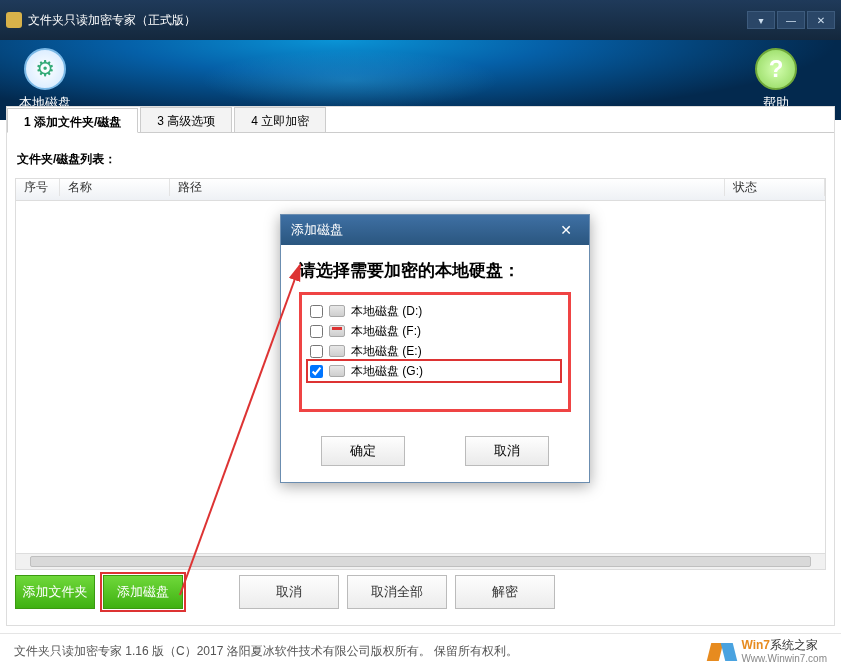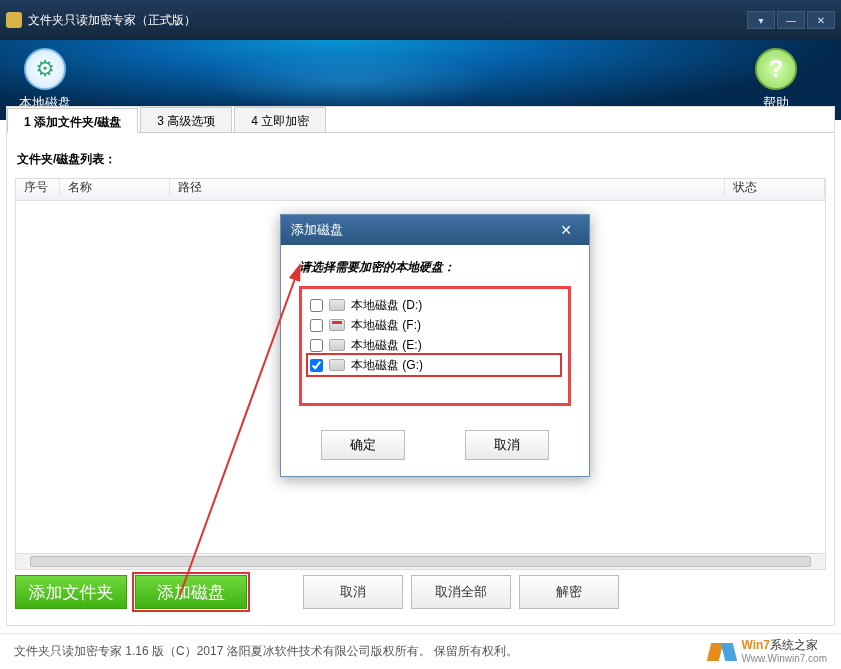--- a/index.html
+++ b/index.html
@@ -28,30 +28,30 @@
   
   .list-label { margin:18px 10px 10px; font-weight:bold; }
   .table-area { margin:0 8px; border:1px solid #ddd; height:392px; position:relative; overflow:hidden;}
   .thead { display:flex; background:linear-gradient(#fff,#eef1f5); border-bottom:1px solid #ddd; height:22px; align-items:flex-start; }
   .thead div { padding:0 8px; border-right:1px solid #e3e3e3; font-size:12px; color:#333; }
   .col-seq{width:44px;} .col-name{width:110px;} .col-path{flex:1;} .col-status{width:100px;}
   .hscroll { position:absolute; bottom:0; left:0; right:0; height:16px; background:#f1f1f1; border-top:1px solid #ddd;}
   .hscroll::before{content:"";position:absolute;left:14px;right:14px;top:2px;bottom:2px;background:#d9d9d9;border:1px solid #bfbfbf;border-radius:2px;}
   
   .bottom-btns { position:absolute; bottom:16px; left:8px; right:8px; display:flex; gap:8px; align-items:center;}
-  .btn-green { width:112px; height:34px; background:linear-gradient(#6fd83a,#3fb112); border:1px solid #3a9a10; color:#fff; cursor:pointer; font-size:17px;}
+  .btn-green { width:80px; height:34px; background:linear-gradient(#6fd83a,#3fb112); border:1px solid #3a9a10; color:#fff; cursor:pointer; font-size:13px;}
   .btn-gray { width:100px; height:34px; background:linear-gradient(#fdfdfd,#ececec); border:1px solid #bbb; cursor:pointer; font-size:13px; color:#333;}
   .highlight-red { outline:2px solid #d33; outline-offset:1px; }
   
   
   .dialog { position:absolute; left:280px; top:214px; width:310px; background:#fff; border:1px solid #6b8db0; box-shadow:0 3px 14px rgba(0,0,0,.35); z-index:50;}
   .dialog-title { height:30px; background:linear-gradient(#3f70a4,#2a567f); color:#fff; display:flex; align-items:center; padding:0 10px; font-size:13px;}
   .dialog-close { margin-left:auto; width:26px; text-align:center; cursor:pointer; font-size:14px;}
   .dialog-body { padding:14px 18px 10px; }
-  .dialog-label { font-weight:bold; margin-bottom:10px; font-size:12px;font-style:italic;}
+  .dialog-label { font-weight:bold; margin-bottom:10px; font-size:17px;}
   .drive-list { border:3px solid #ef4444; padding:6px 8px; height:120px; }
   .drive-item { display:flex; align-items:center; height:20px; gap:6px; }
   .drive-item input { margin:0; }
   .drv-icon { width:16px; height:12px; background:linear-gradient(#e8e8e8,#cfcfcf); border:1px solid #aaa; border-radius:2px; display:inline-block;}
   .drv-icon.red::after{content:"";display:block;width:10px;height:3px;background:#d33;margin:1px auto;}
   .drive-item.sel { outline:2px solid #d33; outline-offset:0px; padding:0 2px; margin-left:-2px;}
   .dialog-btns { display:flex; justify-content:space-around; padding:14px 10px 16px;}
   .dialog-btns button { width:84px; height:30px; background:linear-gradient(#fefefe,#eaeaea); border:1px solid #bbb; cursor:pointer; font-size:13px;}
   
   

